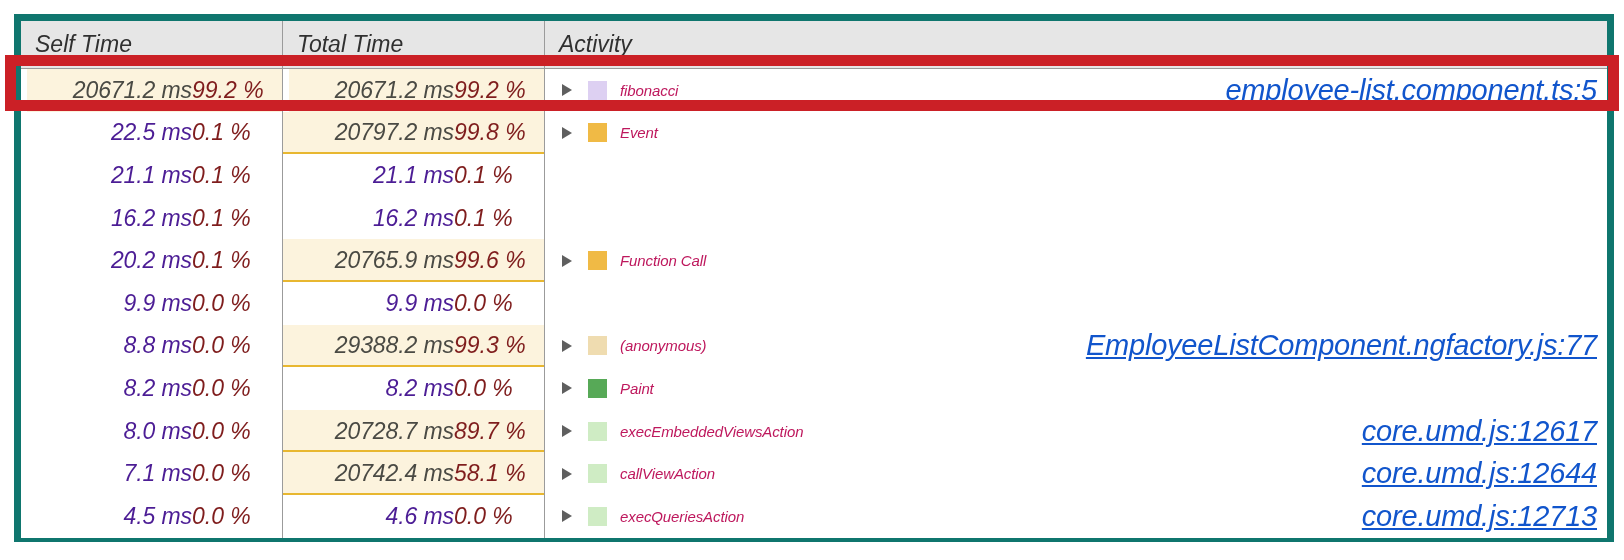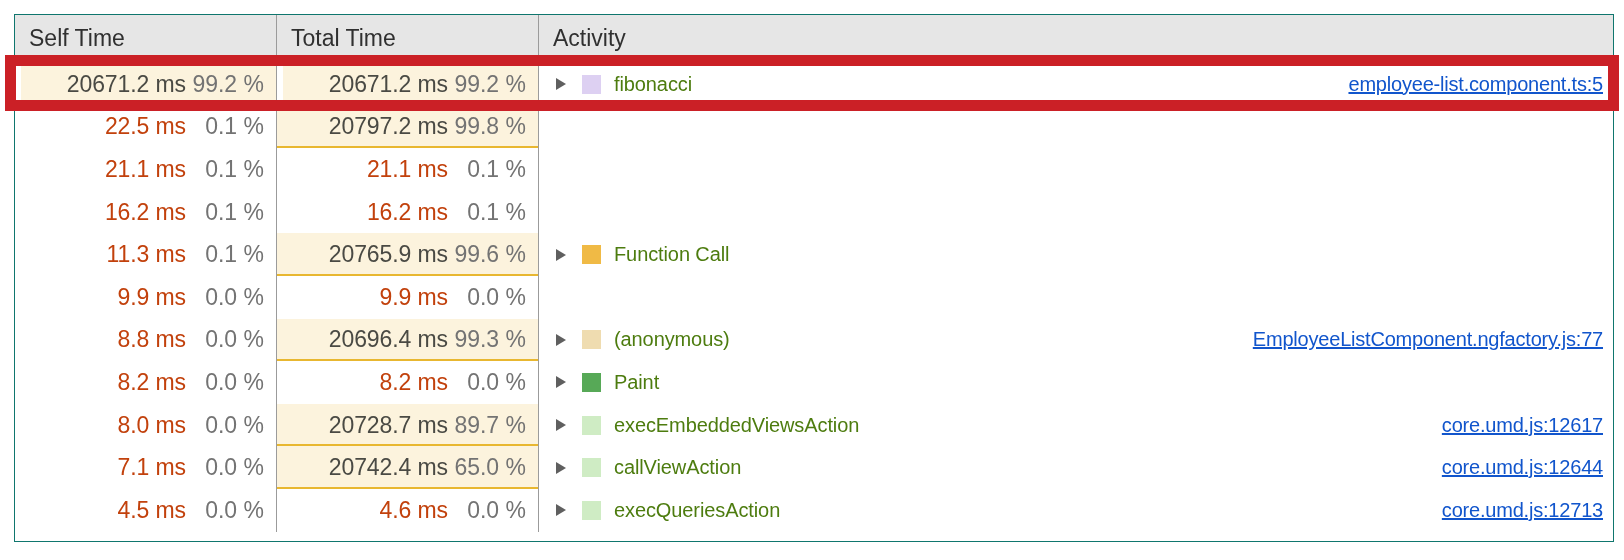--- a/index.html
+++ b/index.html
@@ -14,22 +14,23 @@
   
   #stage{position:relative;width:1624px;height:560px;}
 
   
   #profiler-table{
     position:absolute;
     left:14px; top:14px;
     width:1600px;
     height:528px;
     box-sizing:border-box;
-    border:1px solid #0f766e;
+    border:7px solid #0f766e;
     background:#ffffff;
+    font-style:italic;
   }
 
   .thead{
     display:flex;
     height:48px;
     background:#e6e6e6;
     box-sizing:border-box;
     border-bottom:1px solid #9b9b9b;
   }
   .th{
@@ -65,27 +66,26 @@
   .numbox{
     display:flex;align-items:center;justify-content:flex-end;
     box-sizing:border-box;
     width:100%;
     padding-right:12px;
     font-size:23px;
     position:relative;
     padding-left:39px;
   }
   .numbox .ms{
-    color:#c2410c;
+    color:#4c1d95;
     letter-spacing:-0.1px;
   }
   .numbox .pct{
-    color:#737373;
+    color:#7f1d1d;
     width:78px;
-    text-align:right;
     display:inline-block;
   }
   
   .numbox.hot{
     background:#fcf3dd;
   }
   .numbox.hot .ms{color:#4a4a44;}
   .numbox.hot::after{
     content:"";
     position:absolute;
@@ -115,27 +115,27 @@
     display:flex;align-items:center;justify-content:center;
   }
   .disclosure svg{display:block;}
   .swatch{
     width:19px;height:19px;
     flex:0 0 auto;
     margin-right:13px;
     box-sizing:border-box;
   }
   .act-name{
-    font-size:20px;
-    color:#4d7c0f;
+    font-size:15px;
+    color:#be185d;
     letter-spacing:-0.1px;
   }
   .spacer{flex:1 1 auto;}
   .src-link{
-    font-size:20px;
+    font-size:29px;
     color:#1155cc;
     text-decoration:underline;
     cursor:pointer;
     letter-spacing:-0.2px;
   }
 
   
   #highlight-box{
     position:absolute;
     left:5px;
@@ -192,20 +192,30 @@
               <span class="ms">22.5 ms</span>
               <span class="pct">0.1 %</span>
             </div>
           </div>
           <div class="cell-num">
             <div class="numbox hot">
               <span class="ms">20797.2 ms</span>
               <span class="pct">99.8 %</span>
             </div>
           </div>
+          <div class="cell-activity">
+            <span class="disclosure">
+              <svg width="14" height="16" viewBox="0 0 14 16" aria-hidden="true">
+                <polygon points="2,2 12,8 2,14" fill="#5f5f5f"></polygon>
+              </svg>
+            </span>
+            <span class="swatch" style="background: rgb(240, 186, 69);"></span>
+            <span class="act-name">Event</span>
+            <span class="spacer"></span>
+          </div>
         </div>
         <div class="trow">
           <div class="cell-num">
             <div class="numbox">
               <span class="ms">21.1 ms</span>
               <span class="pct">0.1 %</span>
             </div>
           </div>
           <div class="cell-num">
             <div class="numbox">
@@ -224,21 +234,21 @@
           <div class="cell-num">
             <div class="numbox">
               <span class="ms">16.2 ms</span>
               <span class="pct">0.1 %</span>
             </div>
           </div>
         </div>
         <div class="trow">
           <div class="cell-num">
             <div class="numbox">
-              <span class="ms">11.3 ms</span>
+              <span class="ms">20.2 ms</span>
               <span class="pct">0.1 %</span>
             </div>
           </div>
           <div class="cell-num">
             <div class="numbox hot">
               <span class="ms">20765.9 ms</span>
               <span class="pct">99.6 %</span>
             </div>
           </div>
           <div class="cell-activity">
@@ -268,21 +278,21 @@
         </div>
         <div class="trow">
           <div class="cell-num">
             <div class="numbox">
               <span class="ms">8.8 ms</span>
               <span class="pct">0.0 %</span>
             </div>
           </div>
           <div class="cell-num">
             <div class="numbox hot">
-              <span class="ms">20696.4 ms</span>
+              <span class="ms">29388.2 ms</span>
               <span class="pct">99.3 %</span>
             </div>
           </div>
           <div class="cell-activity">
             <span class="disclosure">
               <svg width="14" height="16" viewBox="0 0 14 16" aria-hidden="true">
                 <polygon points="2,2 12,8 2,14" fill="#5f5f5f"></polygon>
               </svg>
             </span>
             <span class="swatch" style="background: rgb(239, 220, 176);"></span>
@@ -343,21 +353,21 @@
         <div class="trow">
           <div class="cell-num">
             <div class="numbox">
               <span class="ms">7.1 ms</span>
               <span class="pct">0.0 %</span>
             </div>
           </div>
           <div class="cell-num">
             <div class="numbox hot">
               <span class="ms">20742.4 ms</span>
-              <span class="pct">65.0 %</span>
+              <span class="pct">58.1 %</span>
             </div>
           </div>
           <div class="cell-activity">
             <span class="disclosure">
               <svg width="14" height="16" viewBox="0 0 14 16" aria-hidden="true">
                 <polygon points="2,2 12,8 2,14" fill="#5f5f5f"></polygon>
               </svg>
             </span>
             <span class="swatch" style="background: rgb(207, 236, 196);"></span>
             <span class="act-name">callViewAction</span>

